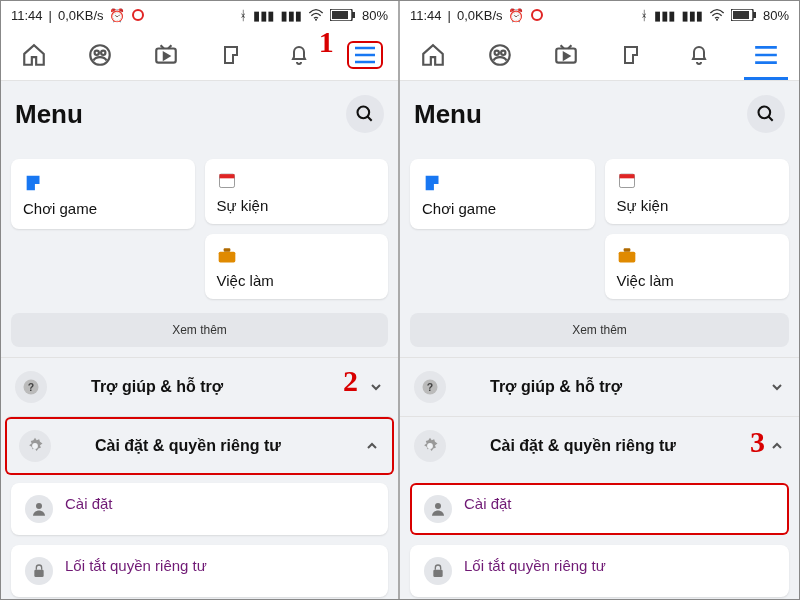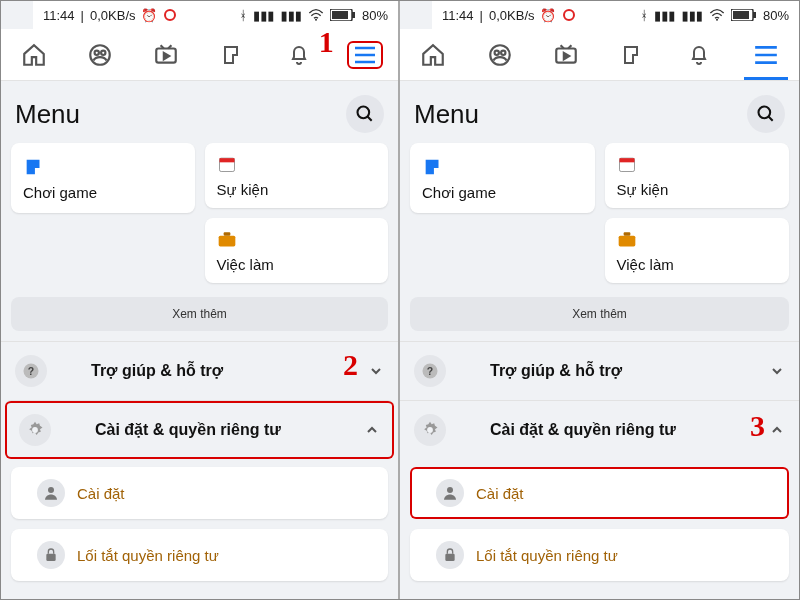--- a/index.html
+++ b/index.html
@@ -28,21 +28,20 @@
   
   .statusbar {
     height: 28px;
     background: #fff;
     display: flex;
     align-items: center;
     justify-content: space-between;
     padding: 0 10px;
     font-size: 13px;
     color: #222;
-    margin-left: 32px;
   }
   .statusbar .left, .statusbar .right { display: flex; align-items: center; gap: 6px; }
   .target-dot { width: 12px; height: 12px; border: 2px solid #e02424; border-radius: 50%; display: inline-block; }
   .alarm { color: #e02424; }
   
   .nav {
     height: 52px;
     background: #fff;
     display: flex;
     align-items: center;
@@ -60,30 +59,30 @@
     content:""; position:absolute; bottom:-1px; left:6px; right:6px; height:3px; background:#1877f2;
   }
   .hamburger-box{
     border:2px solid #d80000; border-radius:6px; padding:2px 4px;
   }
   
   .menu-header{
     display:flex; align-items:center; justify-content:space-between;
     padding: 14px 14px 10px 14px;
   }
-  .menu-header h1{ font-size:26px; font-weight:400; color:#111; }
+  .menu-header h1{ font-size:26px; font-weight:700; color:#111; }
   .search-btn{
     width:38px; height:38px; border-radius:50%;
     background:#e4e6eb; display:flex; align-items:center; justify-content:center;
   }
   
   .cards{
     display:flex; gap:10px; padding:0 10px;
   }
-  .col{ flex:1; display:flex; flex-direction:column; gap:10px; }
+  .col{ flex:1; display:flex; flex-direction:column; gap:10px;margin-top:16px; }
   .card{
     background:#fff; border-radius:8px; padding:10px 12px;
     box-shadow:0 1px 2px rgba(0,0,0,.1);
     min-height:70px;
     display:flex; flex-direction:column; justify-content:center; gap:6px;
     font-size:15px; color:#111;
   }
   .card .icon{ height:22px; display:flex; align-items:center; }
   .see-more{
     margin:14px 10px 10px 10px;
@@ -99,23 +98,23 @@
   }
   .row .row-icon{
     width:32px; height:32px; border-radius:50%;
     background:#e4e6ea; display:flex; align-items:center; justify-content:center;
     color:#555;
   }
   .row .label{ font-size:16px; font-weight:600; color:#111; flex:1;margin-left:32px; }
   .row .chev{ color:#555; }
   .subrow{
     background:#fff; margin:8px 10px 0 10px; border-radius:8px;
-    padding:12px 26px; display:flex; align-items:center; gap:12px;
+    padding:12px 14px; display:flex; align-items:flex-start; gap:12px;
     box-shadow:0 1px 2px rgba(0,0,0,.1);
-    font-size:15px; color:#a16207;
+    font-size:15px; color:#701a75;
   }
   .subrow .sicon{
     width:28px; height:28px; border-radius:50%; background:#e4e6ea;
     display:flex; align-items:center; justify-content:center; color:#555;
   }
   .highlight-red{ box-shadow: 0 0 0 2px #d80000 inset; border-radius:6px; }
   .annot{
     position:absolute; font-size:30px; font-weight:900; color:#d80000;
     font-family: Georgia, serif;
   }

